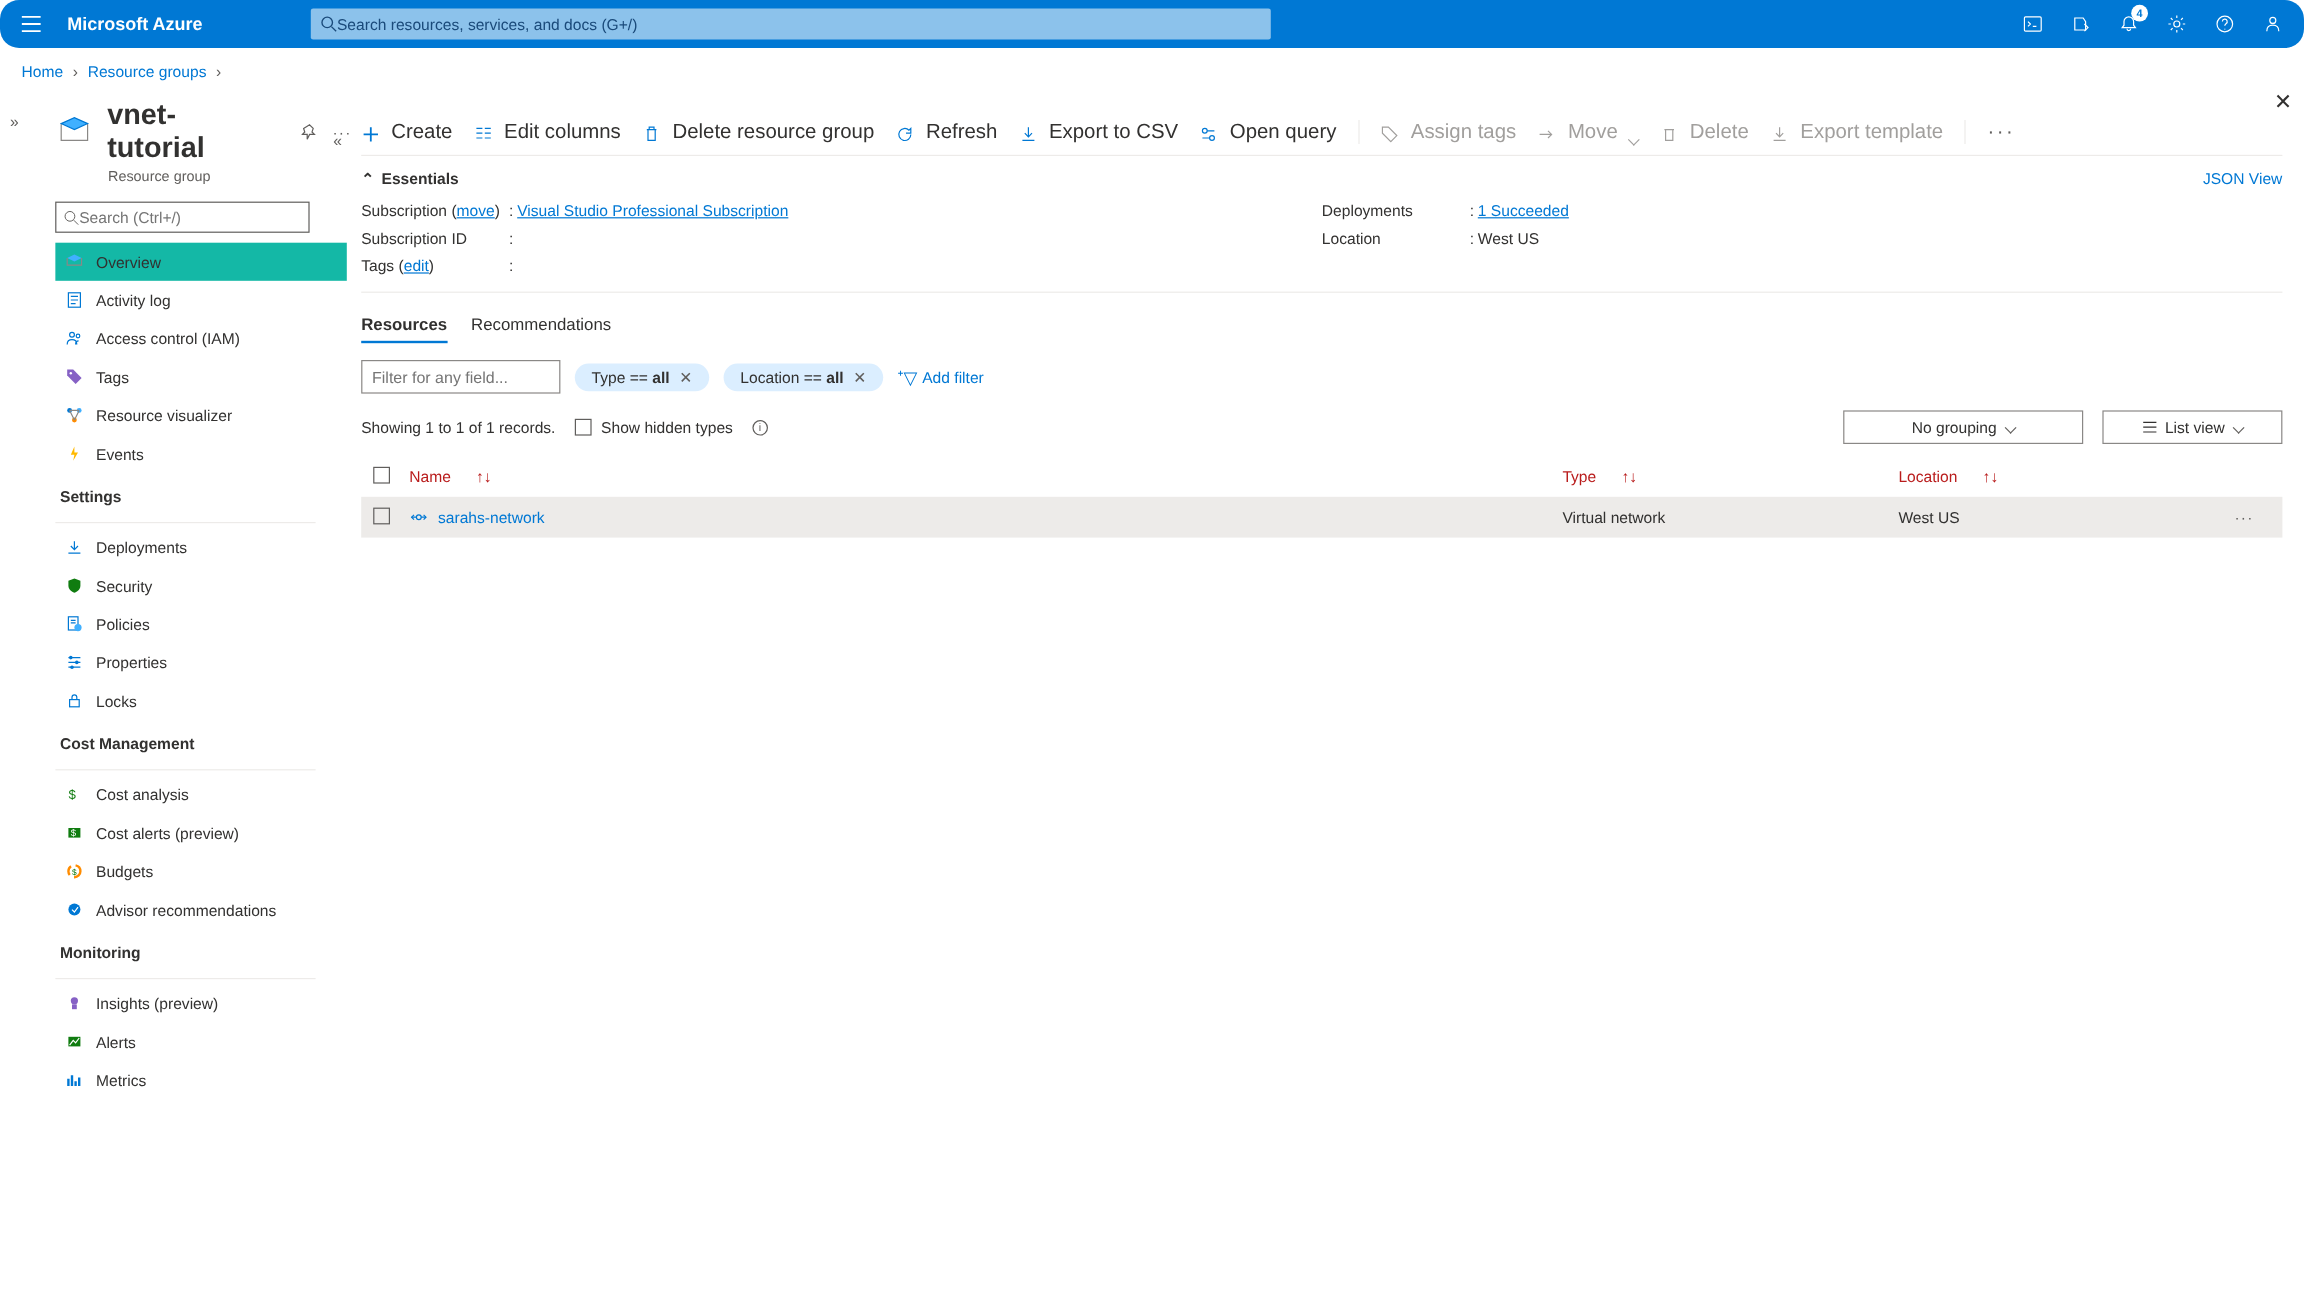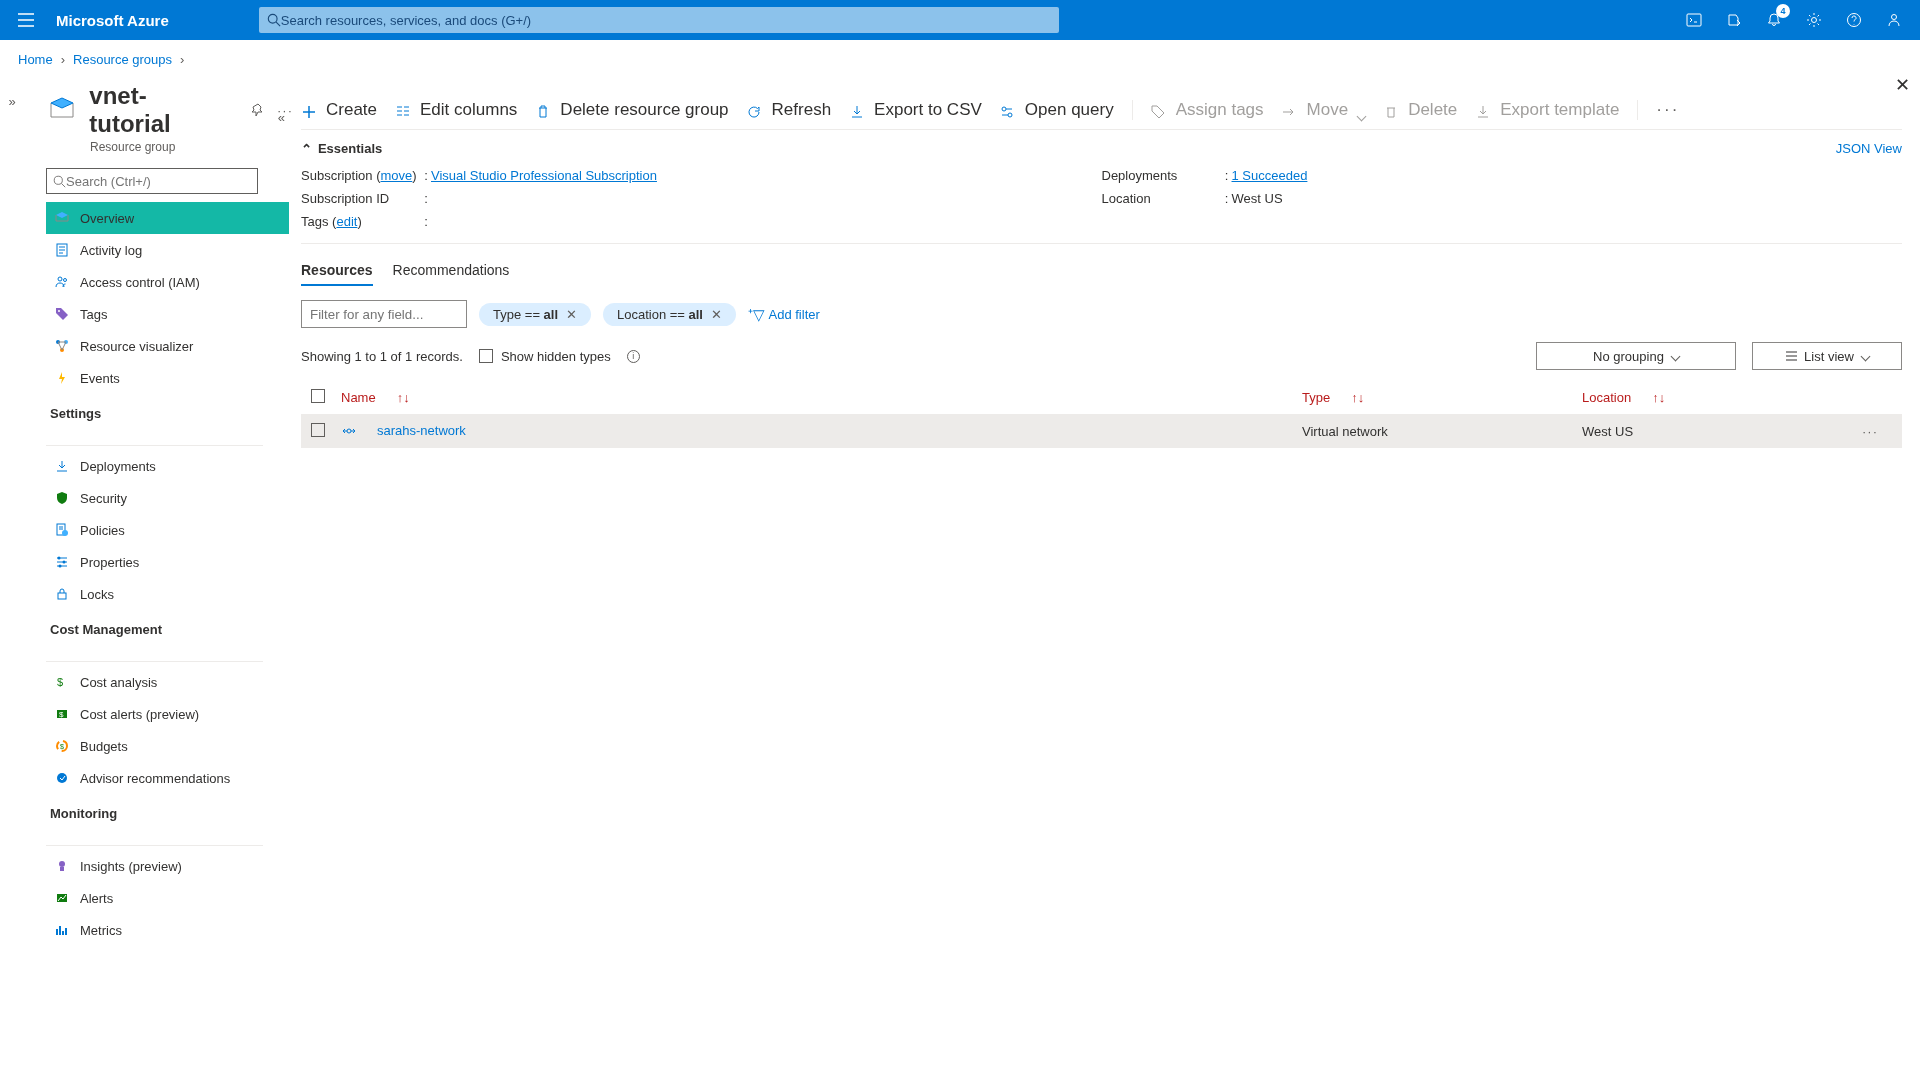--- a/index.html
+++ b/index.html
@@ -1,17 +1,17 @@
 <!DOCTYPE html>
 <html><head>
 <meta charset="utf-8">
 <style>
 * { box-sizing: border-box; margin: 0; padding: 0; }
 body { font-family: 'Segoe UI', Arial, sans-serif; font-size: 13px; color: #323130; overflow: hidden; }
-.topbar { height: 40px; background: #0078d4; display: flex; align-items: center; color: #fff; padding: 0 8px; }
+.topbar { height: 40px; background: #0078d4; display: flex; align-items: center; color: #fff; padding: 0 8px; border-radius: 16px; }
 .topbar .hamburger { width: 36px; height: 36px; display: flex; align-items: center; justify-content: center; cursor: pointer; }
 .topbar .brand { font-size: 15px; font-weight: 600; margin-left: 12px; margin-right: 90px; white-space: nowrap; }
 .topbar .search { flex: 0 0 800px; height: 26px; background: #8cc2eb; border-radius: 2px; display: flex; align-items: center; padding: 0 8px; color: #1a355a; }
 .topbar .search input { flex: 1; background: transparent; border: none; outline: none; color: #1a355a; font-size: 13px; }
 .topbar .search input::placeholder { color: #1a4a7a; }
 .topbar .spacer { flex: 1; }
 .topbar .icongroup { display: flex; gap: 4px; }
 .topbar .topicon { width: 36px; height: 36px; display: flex; align-items: center; justify-content: center; cursor: pointer; position: relative; }
 .badge { position: absolute; top: 2px; right: 2px; background: #fff; color: #0078d4; border-radius: 50%; font-size: 9px; width: 14px; height: 14px; display: flex; align-items: center; justify-content: center; font-weight: 600; }
 .breadcrumbs { height: 34px; display: flex; align-items: center; padding: 4px 18px 0; font-size: 13px; }
@@ -26,21 +26,21 @@
 .title-row { display: flex; align-items: center; gap: 12px; padding: 0 0 2px 0; }
 .rgicon { width: 32px; height: 32px; display:flex; align-items:center; justify-content:center; }
 .pgtitle { font-size: 24px; font-weight: 600; }
 .pgsub { font-size: 12px; color: #605e5c; margin-left: 44px; margin-bottom: 8px; }
 .title-actions { display:flex; gap:12px; margin-left:14px; color:#605e5c; }
 .side-search { width: 212px; height: 26px; border: 1px solid #605e5c; display: flex; align-items: center; padding: 0 6px; margin-bottom: 8px; margin-top: 6px; }
 .side-search input { flex: 1; border: none; outline: none; font-size: 13px; }
 .collapse-btn { position: absolute; top: 36px; right: 8px; cursor: pointer; color:#605e5c; }
 .nav-item { height: 32px; display: flex; align-items: center; gap: 10px; padding-left: 6px; font-size: 13px; cursor: pointer; border-left: 2px solid transparent; }
 .nav-item.active { background: #14b8a6; }
-.nav-section { font-size: 13px; font-weight: 600; color: #323130; padding: 12px 0 24px 4px; border-bottom: 1px solid #edebe9; margin-right: 26px; margin-bottom: 4px; }
+.nav-section { font-size: 13px; font-weight: 600; color: #323130; padding: 12px 0 14px 4px; border-bottom: 1px solid #edebe9; margin-right: 26px; margin-bottom: 4px; }
 .nav-ico { width: 16px; height: 16px; display:inline-flex; align-items:center; justify-content:center; }
 .content { flex: 1; padding: 16px 18px 0 8px; position: relative; display: flex; flex-direction: column; overflow: hidden; }
 .close-x { position: absolute; top: 0; right: 10px; cursor: pointer; font-size: 18px; color: #323130; }
 .toolbar { display: flex; align-items: center; gap: 18px; height: 40px; border-bottom: 1px solid #edebe9; }
 .tb-item { display: flex; align-items: flex-end; gap: 10px; font-size: 17px; color: #323130; cursor: pointer; }
 .tb-item.disabled { color: #a19f9d; cursor: default; }
 .tb-sep { width: 1px; height: 20px; background: #edebe9; }
 .tb-ico { width:15px; height:15px; display:inline-flex; align-items:center; justify-content:center; }
 .essentials { display: flex; align-items: center; height: 36px; }
 .ess-toggle { display: flex; align-items: center; gap: 6px; font-weight: 600; cursor: pointer; }
@@ -524,21 +524,21 @@
             <span>↑↓</span>
           </div>
         <div class="th">
             <span>Location</span> 
             <span>↑↓</span>
           </div>
         <div></div>
       </div>
       <div class="td-row hover">
         <div style="padding-left:10px"><span class="cb"></span></div>
-        <div style="display:flex;align-items:flex-start;gap:20px">
+        <div style="display:flex;align-items:center;gap:8px">
           <span>
               <svg width="16" height="16" viewBox="0 0 16 16">
                 <path d="M2 8h4M10 8h4M6 8a2 2 0 104 0 2 2 0 00-4 0z" stroke="#0078d4" fill="none"></path>
                 <path d="M4 6l-2 2 2 2M12 6l2 2-2 2" stroke="#0078d4" fill="none"></path>
               </svg>
             </span>
           <span class="rowlink">sarahs-network</span>
         </div>
         <div>Virtual network</div>
         <div>West US</div>

